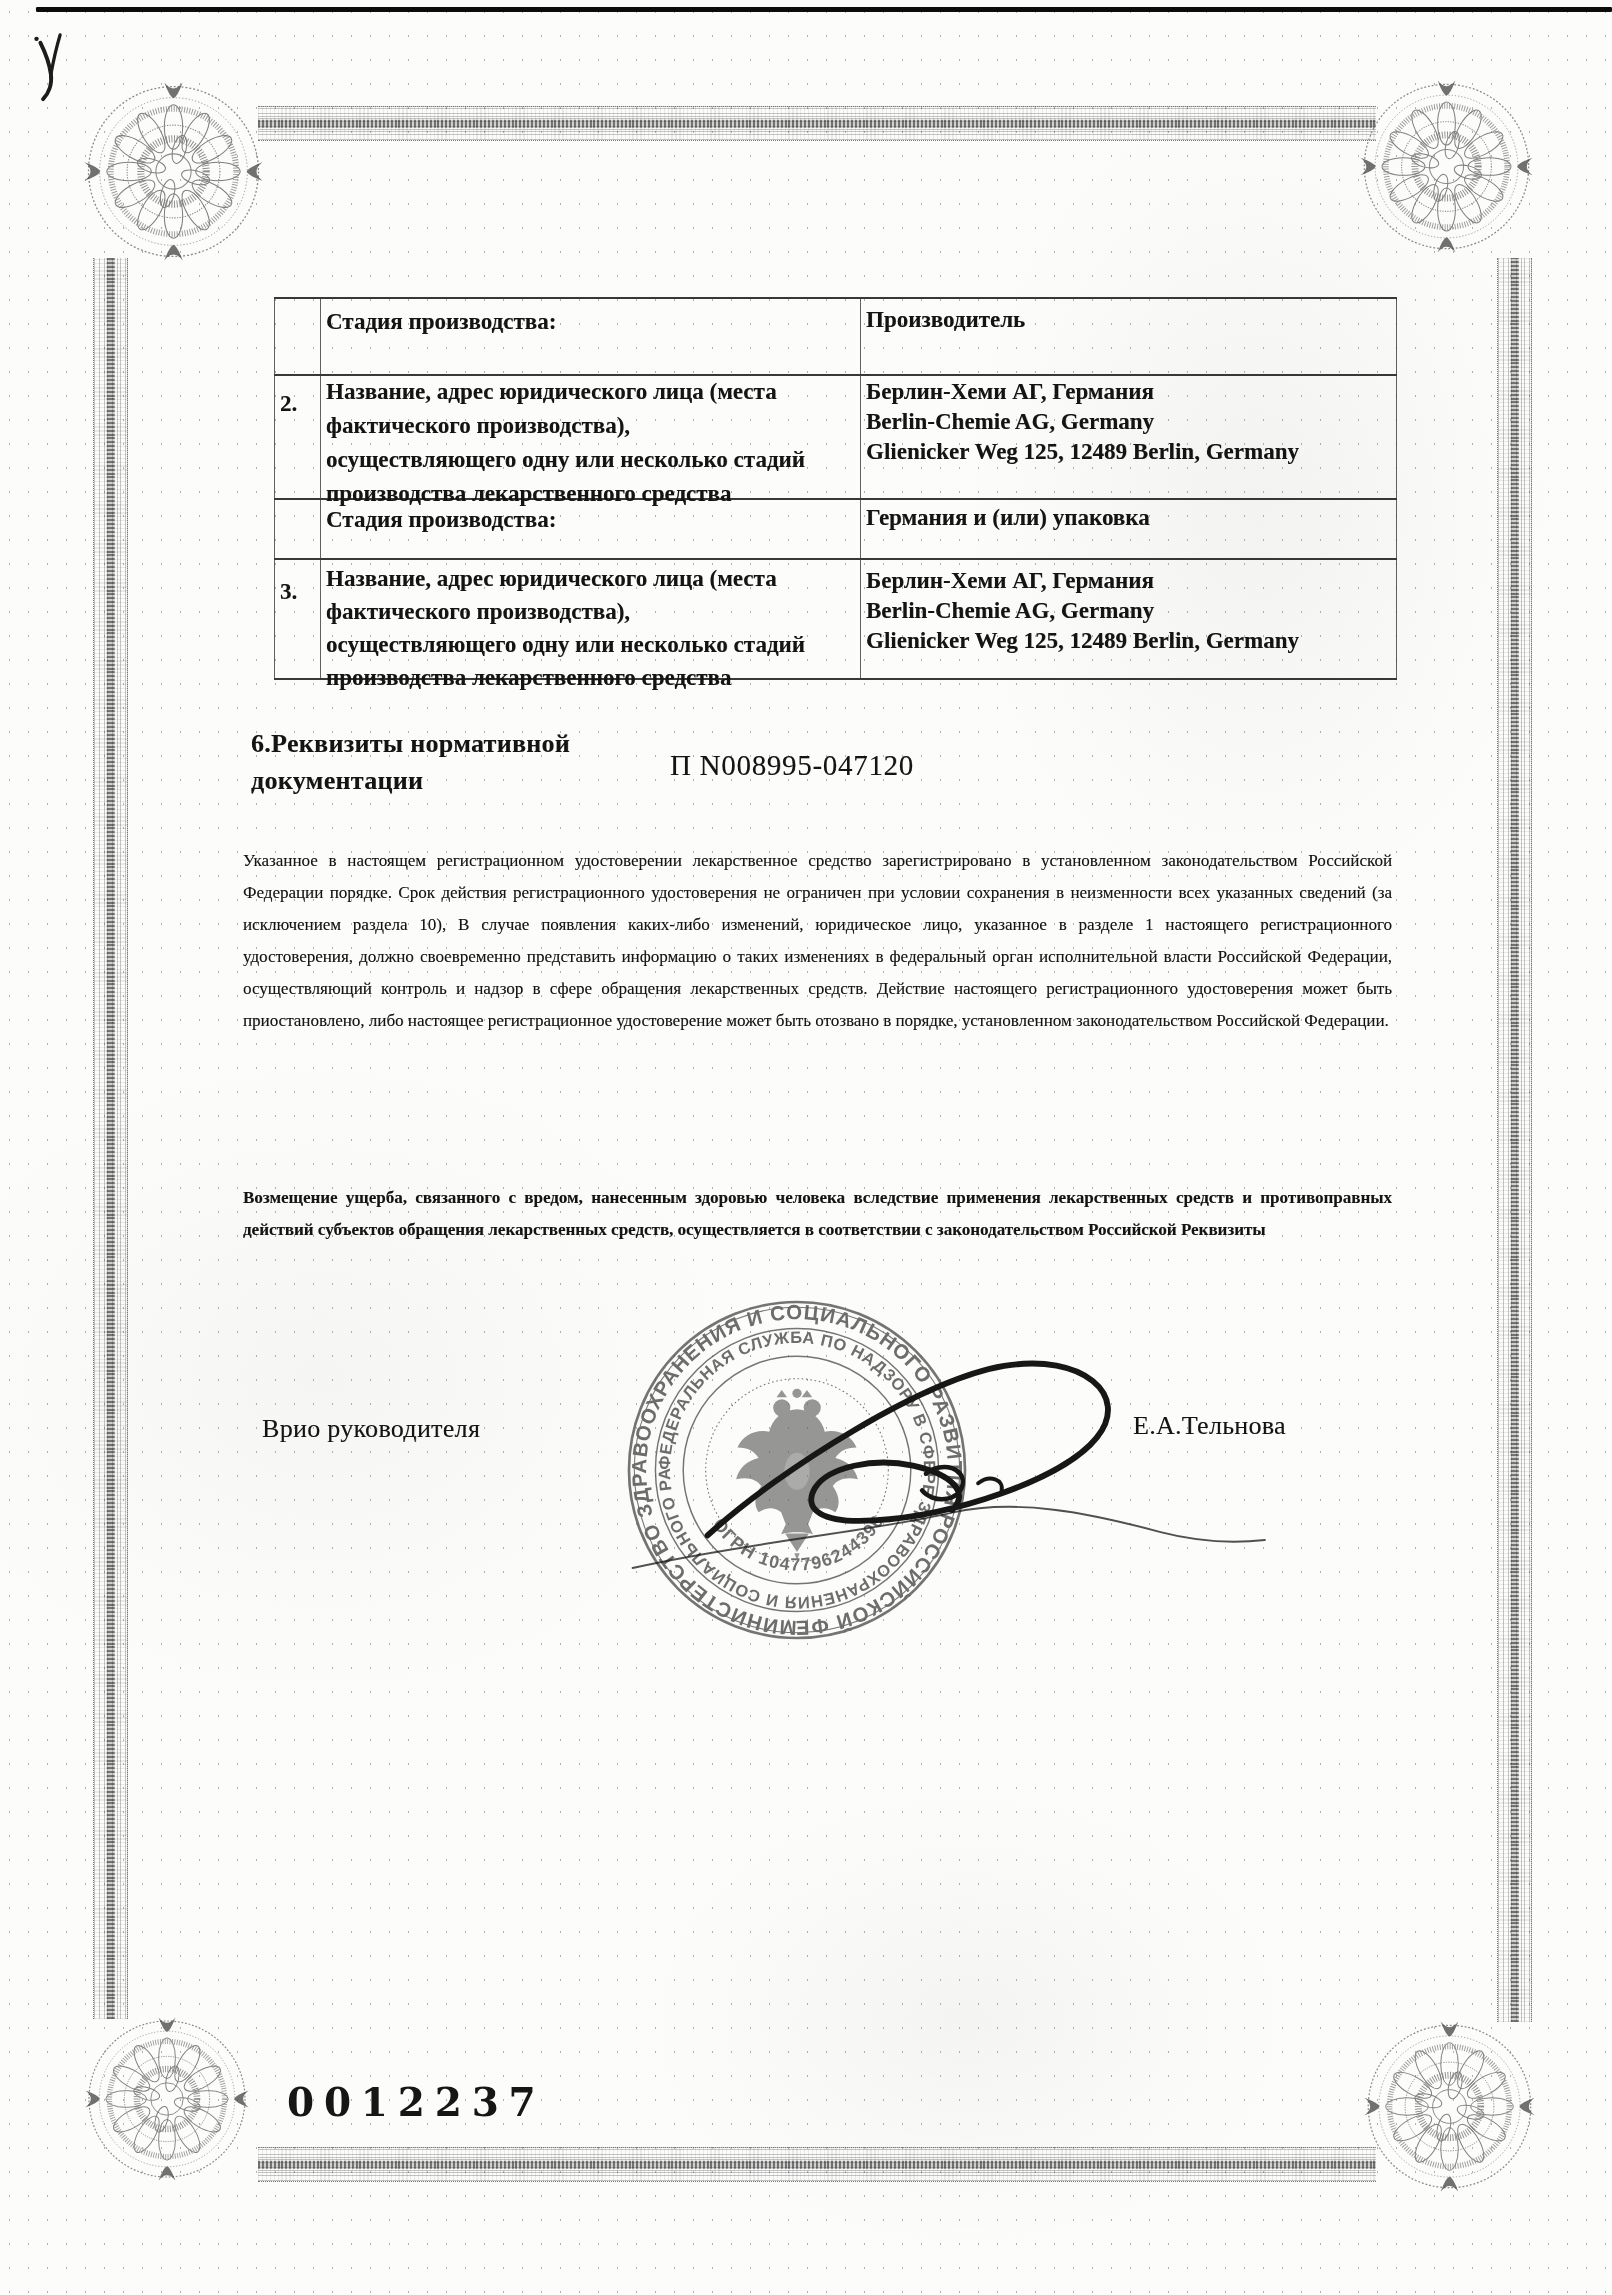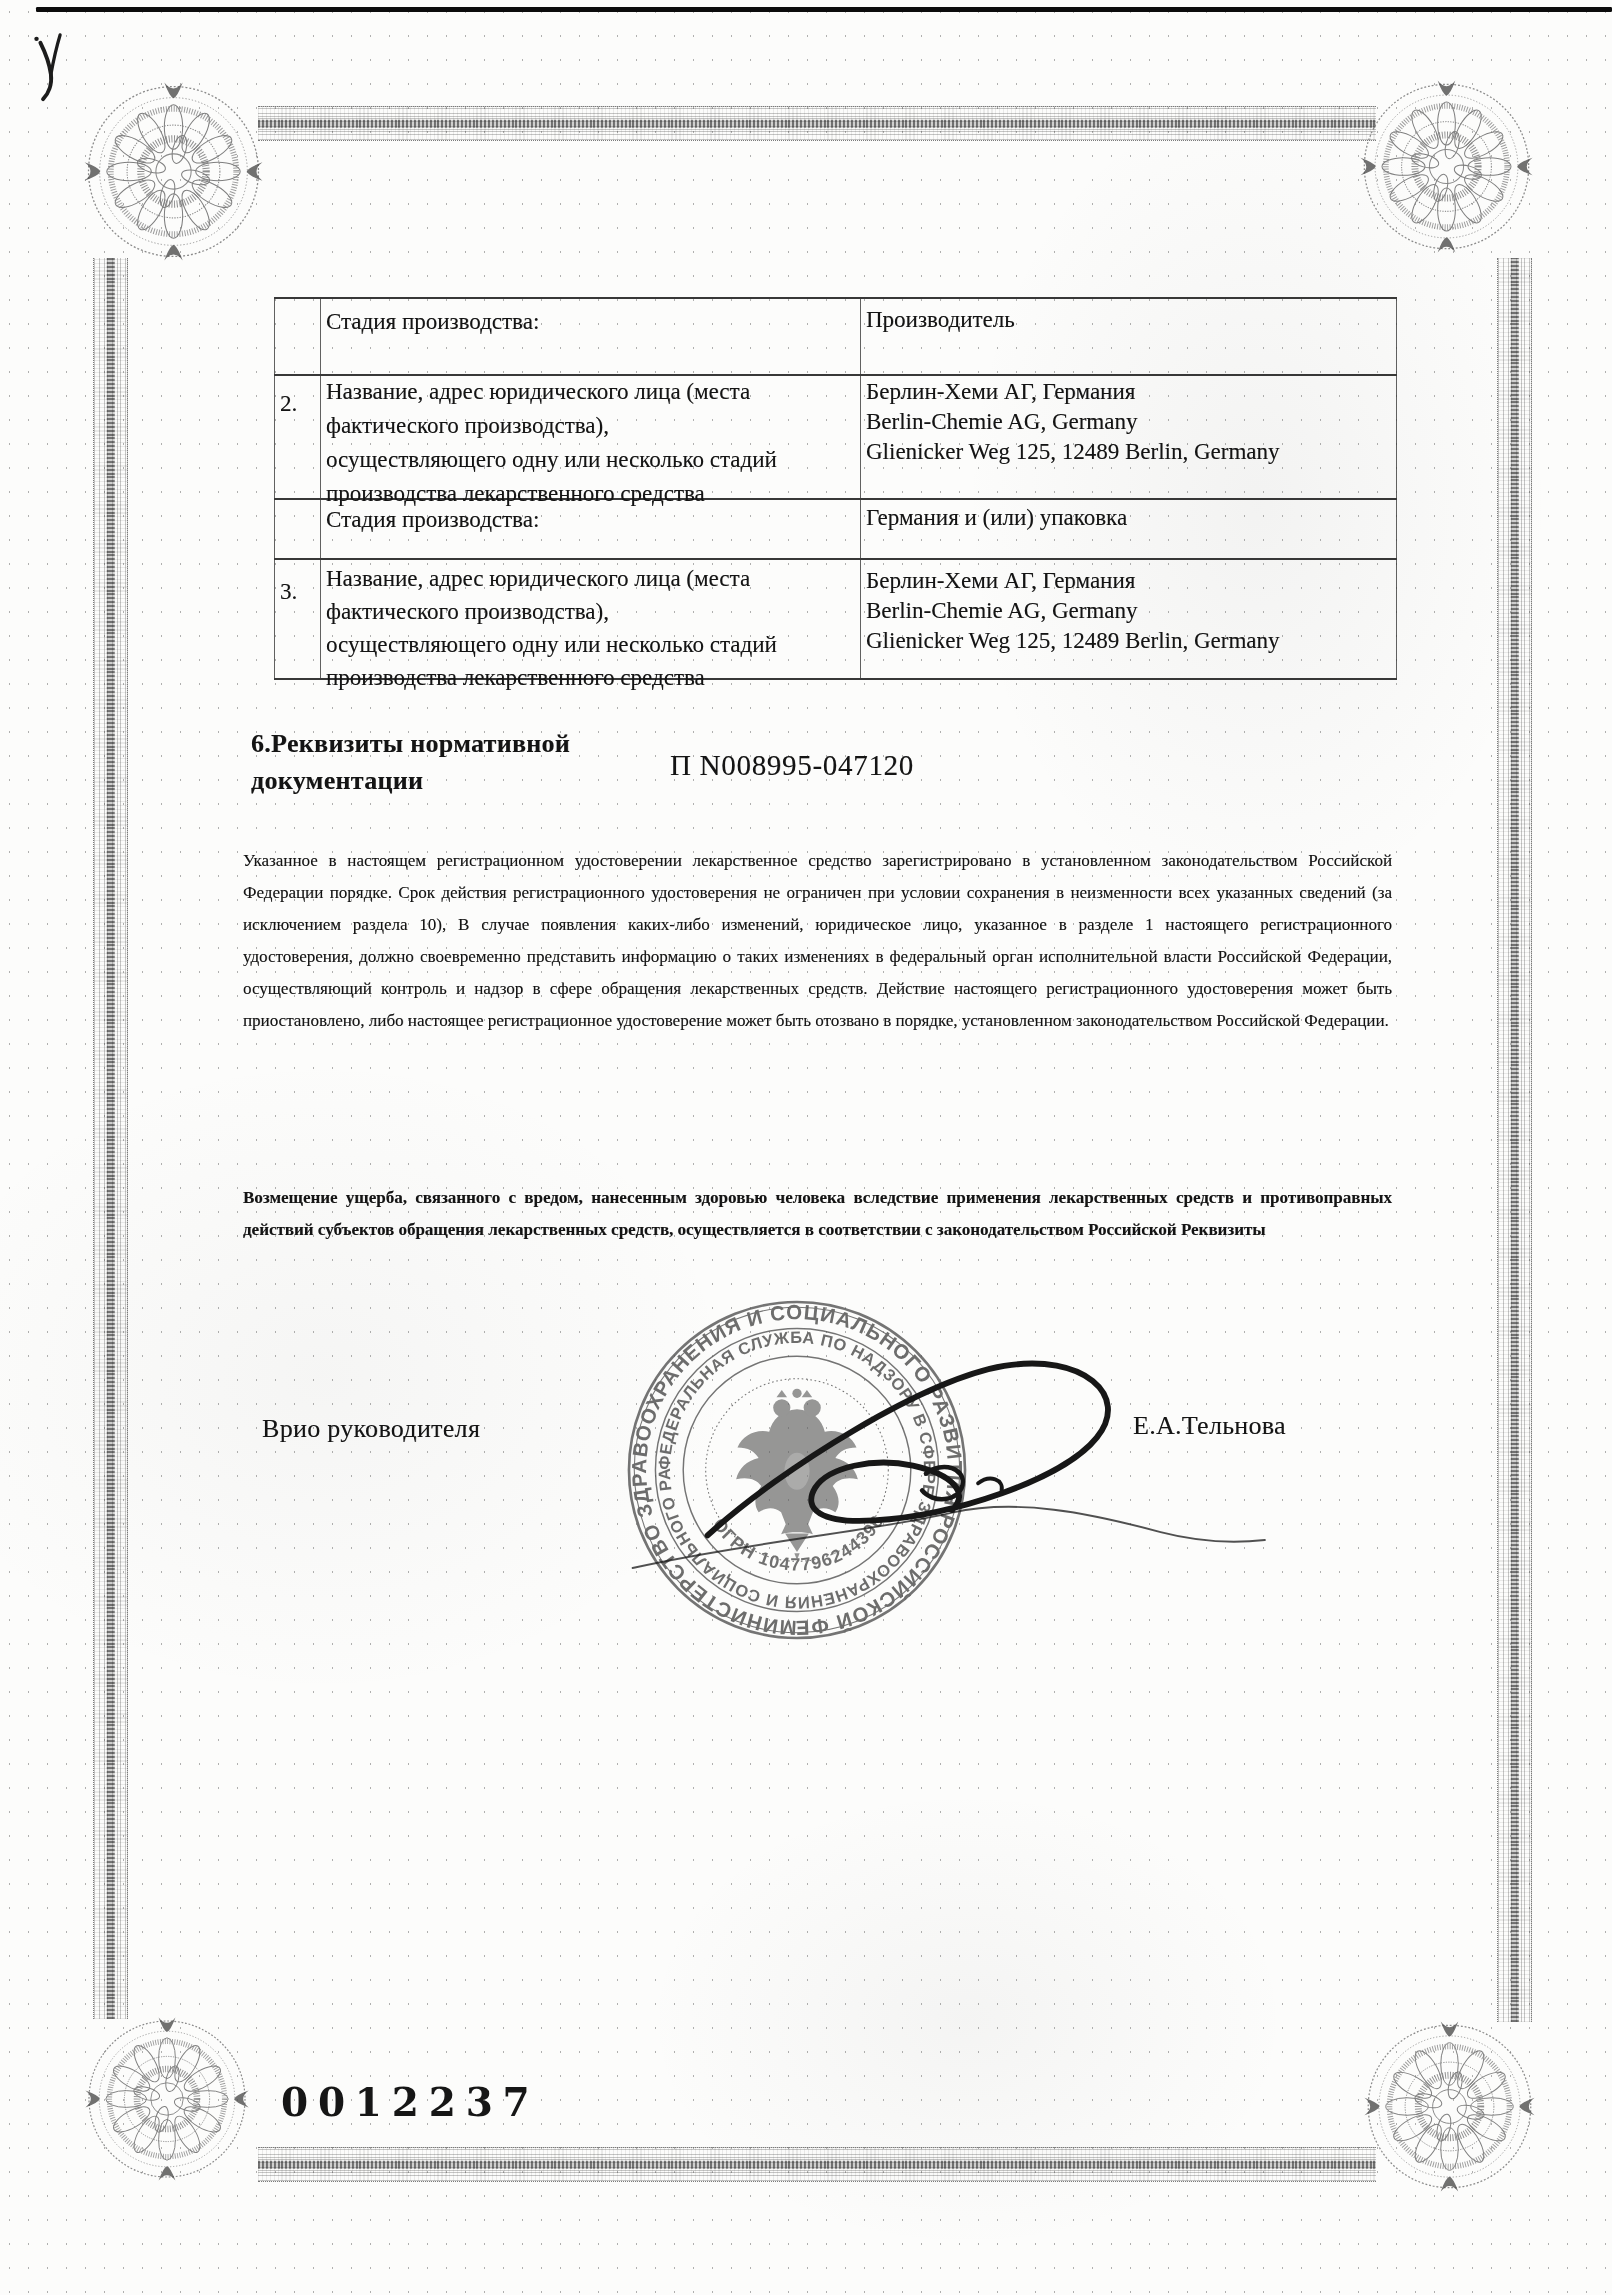--- a/index.html
+++ b/index.html
@@ -31,21 +31,21 @@
   .band-v{width:33px;border-left:0.7px dotted #6e6e6e;border-right:0.7px dotted #6e6e6e;
     background:repeating-linear-gradient(90deg, rgba(50,50,50,.30) 0 0.7px, transparent 0.7px 2.6px),
                repeating-linear-gradient(0deg, rgba(50,50,50,.10) 0 1.3px, transparent 1.3px 3.9px);}
   .band-v::before{content:"";position:absolute;top:0;bottom:0;left:50%;width:8.5px;transform:translateX(-50%);
     background:repeating-linear-gradient(0deg, rgba(25,25,25,.65) 0 2px, rgba(110,110,110,.35) 2px 3.9px);}
   .rosette{filter:blur(0.3px);}
   
   .tline{background:#1d1d1d;opacity:.88;}
   .vline{background:#3a3a3a;opacity:.8;}
   .cell{white-space:pre-line;line-height:34px;font-size:23px;
-        text-shadow:0.3px 0.3px 0 rgba(0,0,0,.35);}
+        text-shadow:0.3px 0.3px 0 rgba(0,0,0,.35);font-weight:bold;}
   .cell.val{line-height:30px;}
   
   .ink{text-shadow:0.3px 0.3px 0 rgba(0,0,0,.35);}
   #sec10-title{font-size:26px;font-weight:bold;line-height:37px;letter-spacing:0.3px;}
   #sec10-num{font-size:29px;letter-spacing:0.7px;}
   .para{width:1149px;font-size:17px;line-height:32px;text-align:justify;}
   .para.bold{font-weight:bold;}
   #role,#name{font-size:26px;letter-spacing:0.3px;}
   #serial{font-family:"DejaVu Serif",serif;font-weight:700;font-size:39px;letter-spacing:9.8px;color:#161616;}
   #stamp{opacity:.78;filter:blur(0.3px);}
@@ -208,16 +208,16 @@
       <path stroke-width="3" opacity=".75" d="M70,385 C250,345 430,330 560,300 C660,278 770,300 880,330 C930,343 985,348 1040,342"></path>
       <path stroke-width="9" d="M185,335 C300,230 520,95 640,75 C760,55 835,120 782,185 C730,250 560,305 440,312 C360,317 330,295 350,262 C370,230 440,215 500,228 C560,241 588,270 560,296"></path>
       <path stroke-width="7" d="M520,240 c25,-20 62,-8 56,18 c-6,26 -46,28 -62,8"></path>
       <path stroke-width="6" d="M600,255 c18,-14 40,-6 36,12"></path>
     </g>
   </svg>
 
   <div id="role" class="abs ink" style="left:262px;top:1414px">Врио руководителя</div>
   <div id="name" class="abs ink" style="left:1133px;top:1411px">Е.А.Тельнова</div>
 
-  <div id="serial" class="abs" style="left:281px;top:2079px">0012237</div>
+  <div id="serial" class="abs" style="left:287px;top:2079px">0012237</div>
 
 </div>
 
 
 </body></html>

